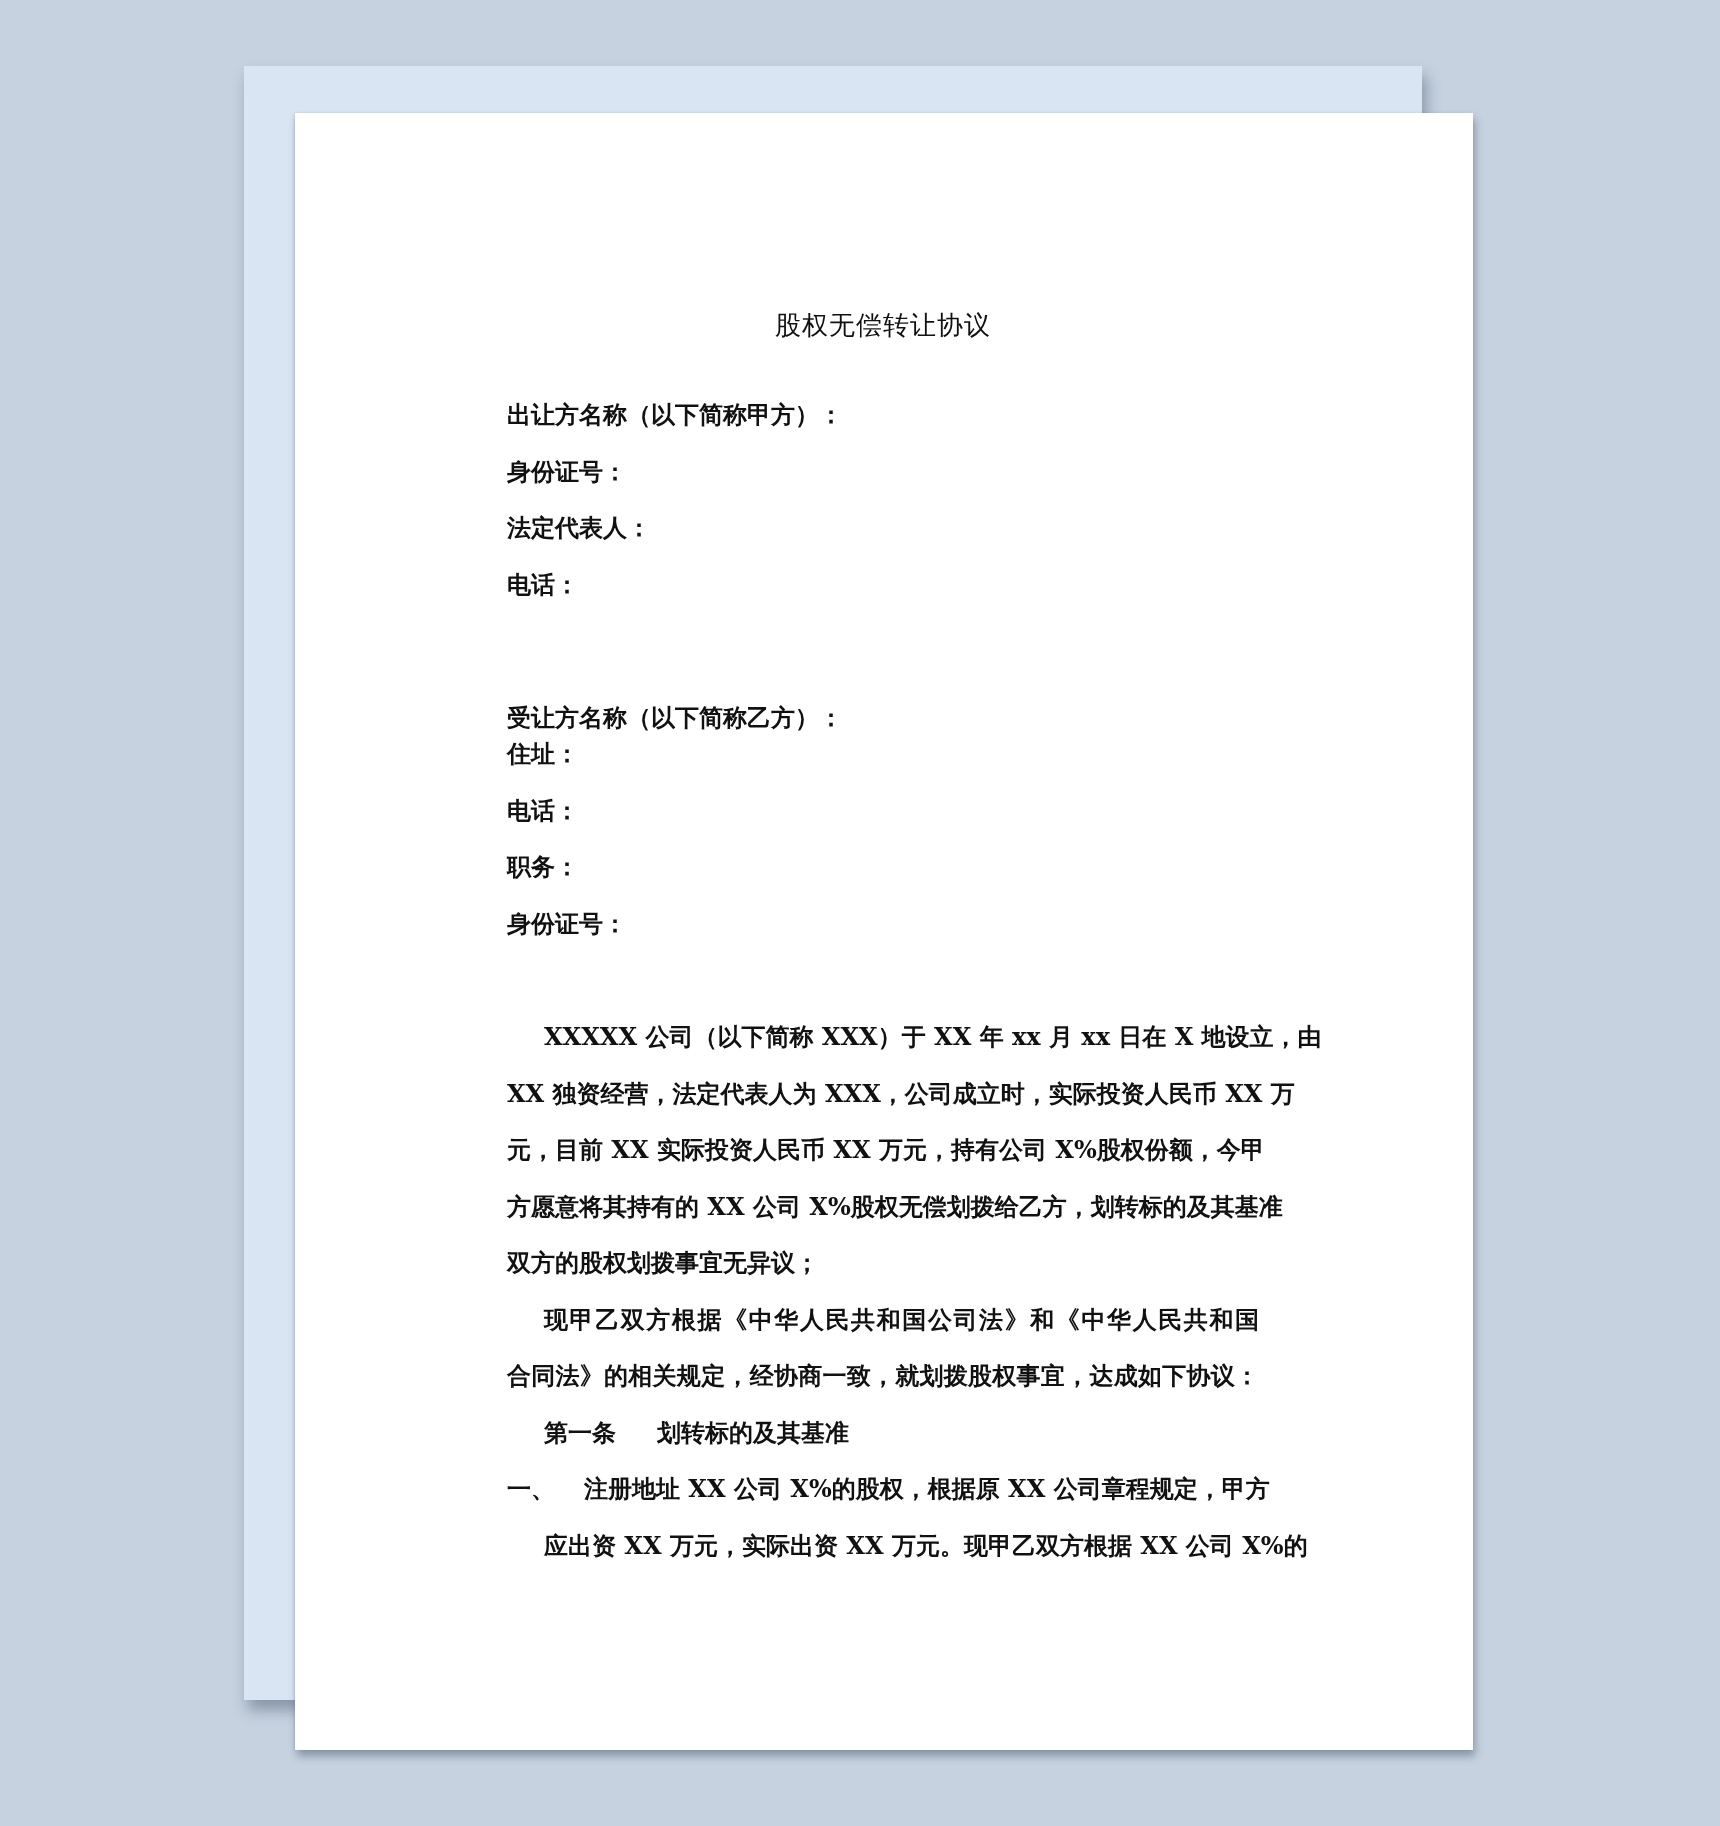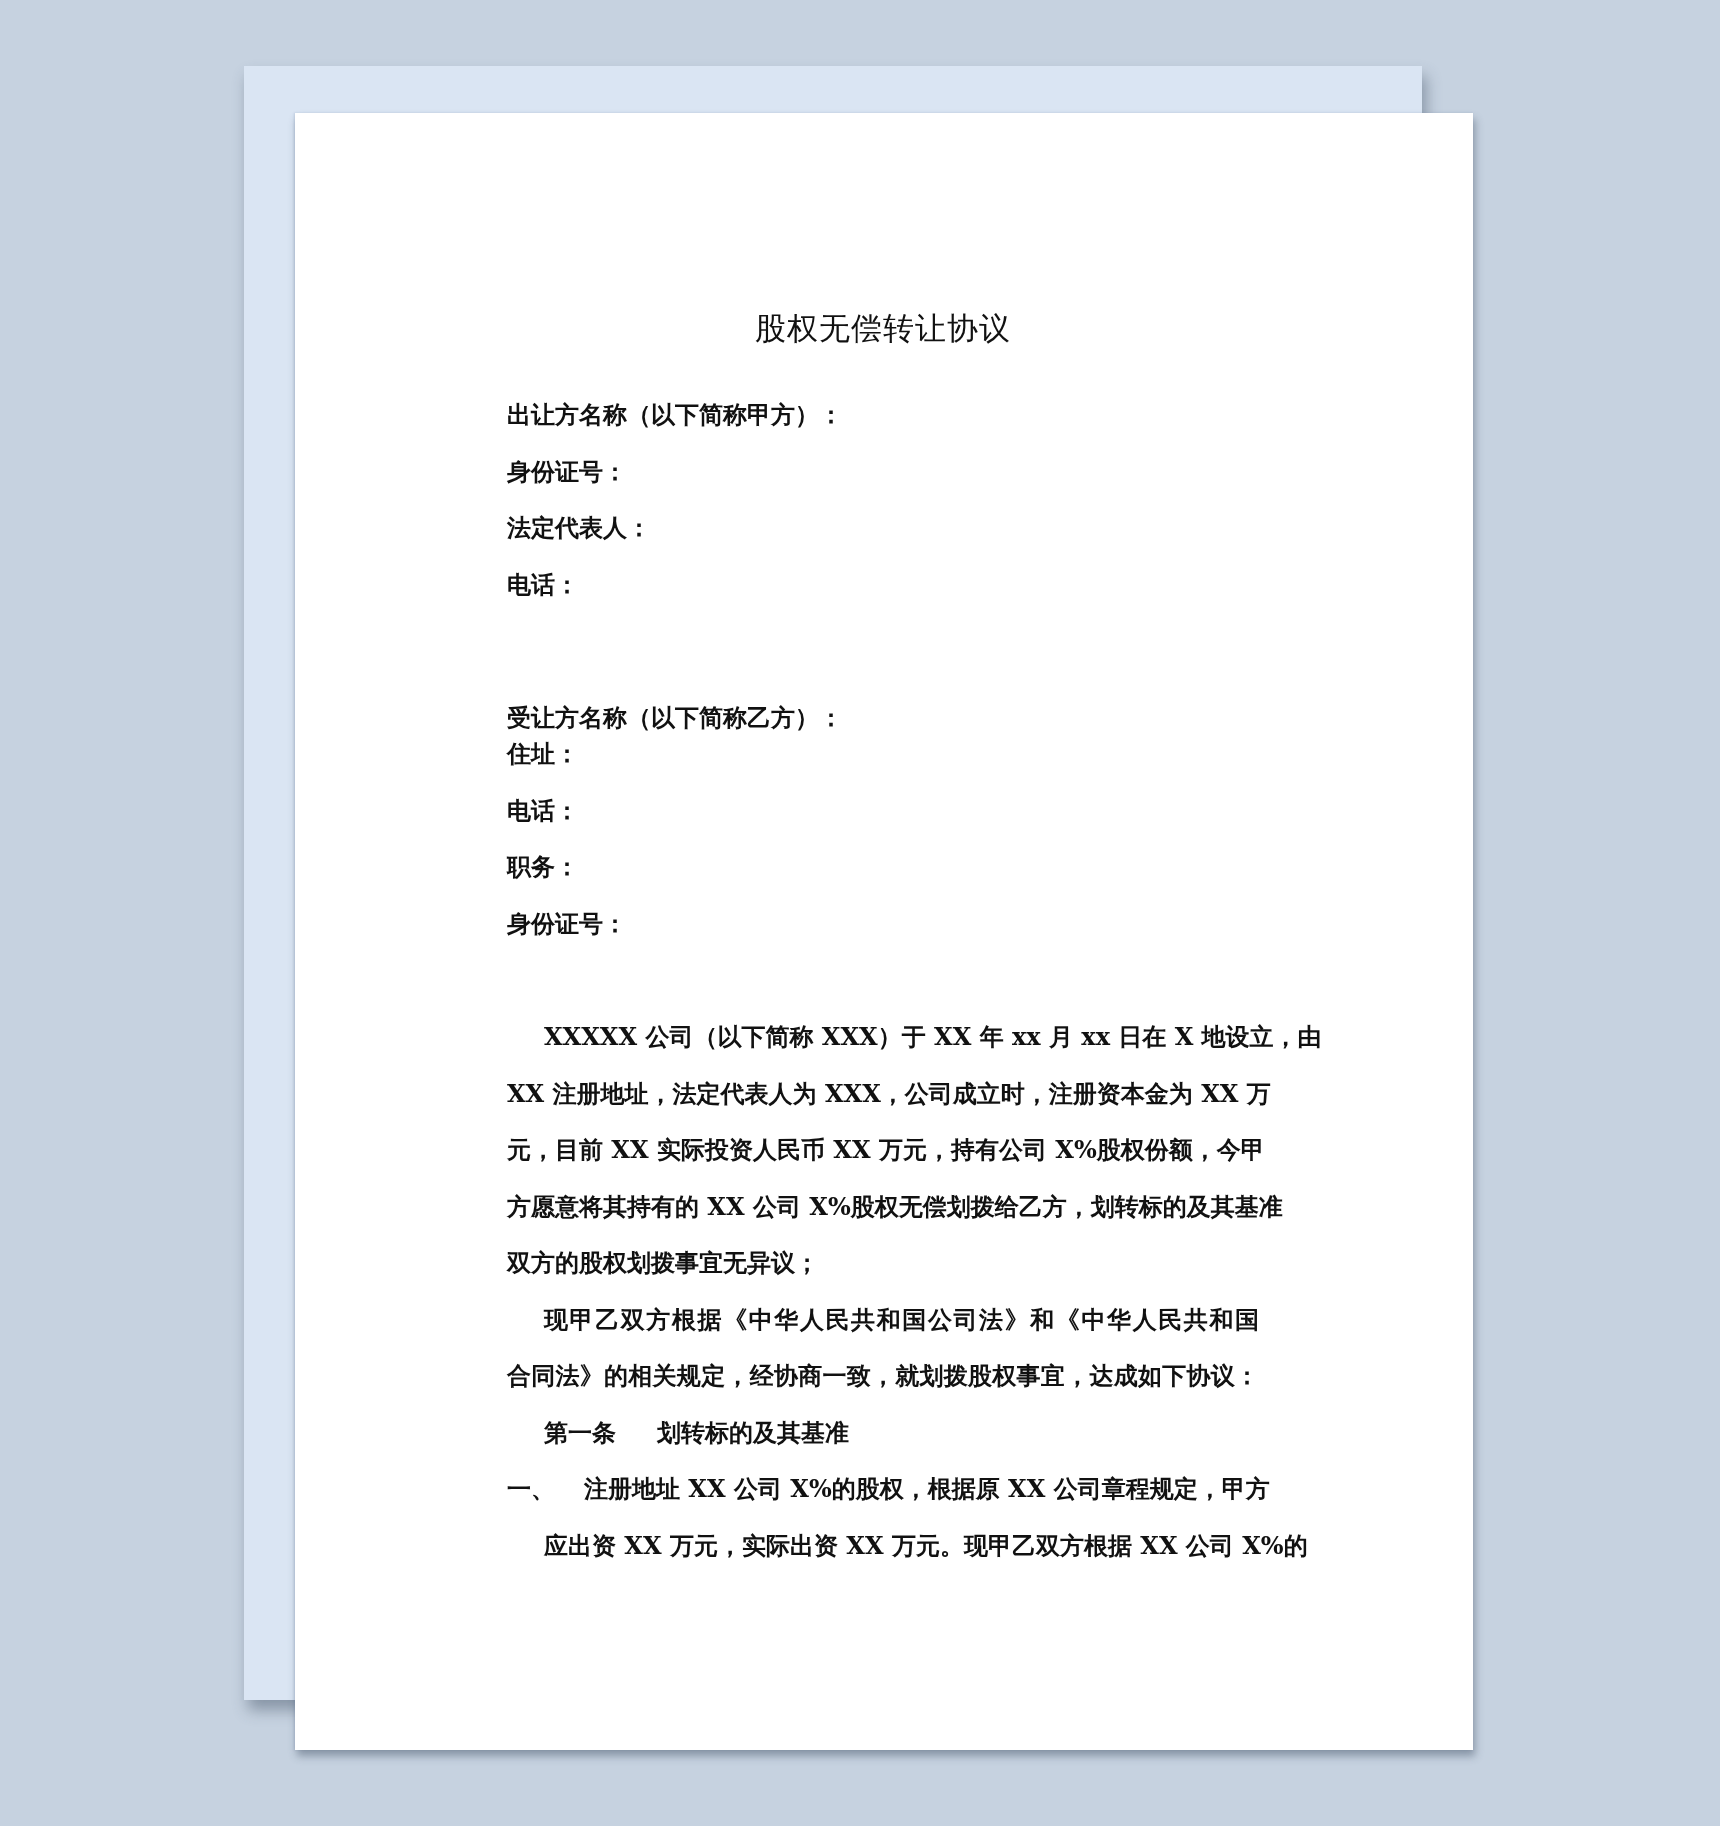--- a/index.html
+++ b/index.html
@@ -16,21 +16,21 @@
     position:absolute; left:295px; top:113px; width:1178px; height:1637px;
     background:#ffffff;
     box-shadow: 2px 6px 8px rgba(60,75,95,0.45), -1px 0 2px rgba(120,140,170,0.25);
   }
   .content {
     position:absolute; left:212px; top:0; width:752px;
     color:#111; font-size:24px;
   }
   .title {
     position:absolute; left:0; width:752px; top:195px; text-align:center;
-    font-size:31px; letter-spacing:1px;
+    font-size:26px; letter-spacing:1px;
   }
   .line {
     position:absolute; left:0; white-space:nowrap; height:34px; line-height:34px;font-weight:bold;
   }
   .just { width:752px; text-align:justify; text-align-last:justify; }
   .indent { padding-left:37px; box-sizing:border-box; }
 </style>
 </head>
 <body>
 
@@ -45,21 +45,21 @@
     <div class="line" style="top:398px">法定代表人：</div>
     <div class="line" style="top:455px">电话：</div>
 
     <div class="line" style="top:588px">受让方名称（以下简称乙方）：</div>
     <div class="line" style="top:624px">住址：</div>
     <div class="line" style="top:681px">电话：</div>
     <div class="line" style="top:737px">职务：</div>
     <div class="line" style="top:794px">身份证号：</div>
 
     <div class="line just indent" style="top:907px">XXXXX 公司（以下简称 XXX）于 XX 年 xx 月 xx 日在 X 地设立，由</div>
-    <div class="line just" style="top:964px">XX 注册地址，法定代表人为 XXX，公司成立时，注册资本金为 XX 万</div>
+    <div class="line just" style="top:964px">XX 独资经营，法定代表人为 XXX，公司成立时，实际投资人民币 XX 万</div>
     <div class="line just" style="top:1020px">元，目前 XX 实际投资人民币 XX 万元，持有公司 X%股权份额，今甲</div>
     <div class="line just" style="top:1077px">方愿意将其持有的 XX 公司 X%股权无偿划拨给乙方，划转标的及其基准</div>
     <div class="line" style="top:1133px">双方的股权划拨事宜无异议；</div>
     <div class="line just indent" style="top:1190px">现甲乙双方根据《中华人民共和国公司法》和《中华人民共和国</div>
     <div class="line just" style="top:1246px">合同法》的相关规定，经协商一致，就划拨股权事宜，达成如下协议：</div>
 
     <div class="line" style="top:1303px; left:37px">第一条</div>
     <div class="line" style="top:1303px; left:150px">划转标的及其基准</div>
 
     <div class="line" style="top:1359px">一、</div>

